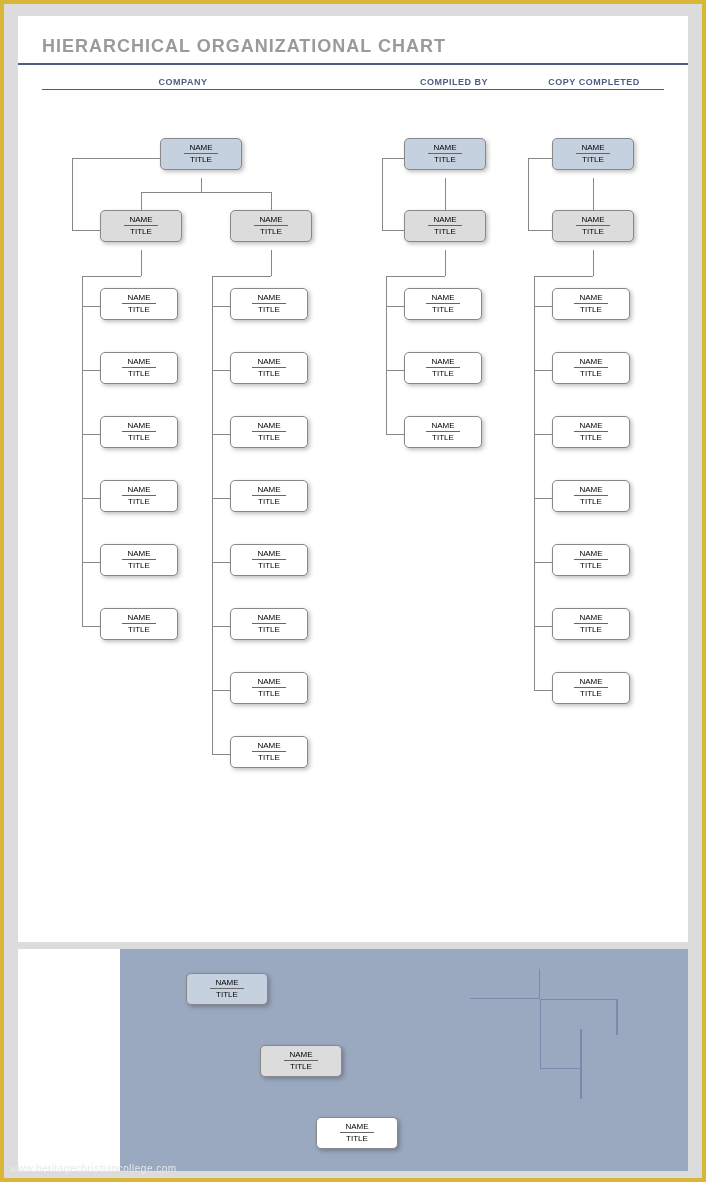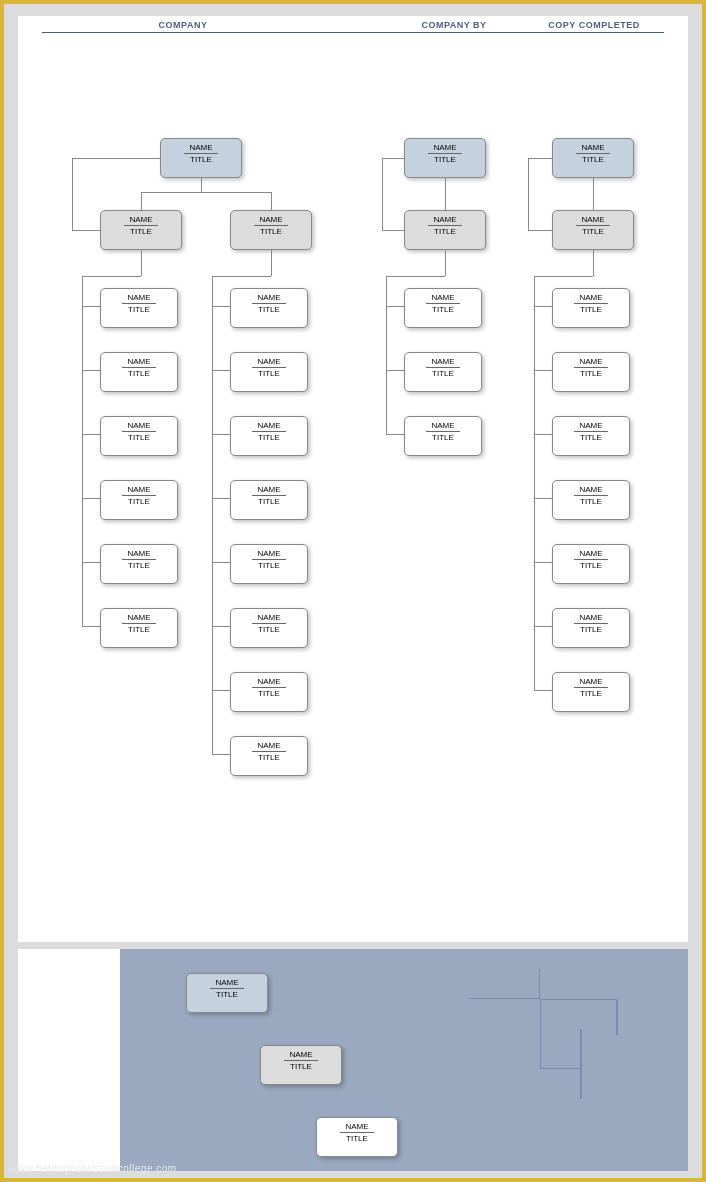--- a/index.html
+++ b/index.html
@@ -17,42 +17,42 @@
   }
   .page1{left:14px;top:12px;width:670px;height:926px}
   .page2{left:14px;top:945px;width:670px;height:222px}
 
   .doc-title{
     font-size:18px;font-weight:700;
     color:#9a9a9a;letter-spacing:1px;
     padding:20px 24px 6px;
     border-bottom:2px solid #4e5d7f;
   }
-  .labels{display:flex;padding:4px 24px 0}
+  .labels{display:flex;padding:12px 24px 0}
   .labels div{font-size:9px;font-weight:700;color:#4e5d7f;letter-spacing:.5px}
   .labels .lc{flex:1;text-align:center;margin-left:-60px}
   .labels .lb{width:140px;text-align:center}
   .labels .ld{width:140px;text-align:center}
   .sep{height:1px;background:#4e5d7f;margin:2px 24px 0}
 
   .chart{position:absolute;left:24px;top:110px;width:622px;height:800px}
   .conn{position:absolute;background:#888}
 
   .node{
     position:absolute;
     border:1px solid #888;
     border-radius:5px;
     text-align:center;
     font-size:8px;
     box-shadow:2px 2px 4px rgba(0,0,0,.25);
     background:#fff;
   }
   .node .n{font-weight:400;padding:4px 0 1px}
   .node .hr{width:34px;height:1px;background:#666;margin:0 auto}
-  .node .t{padding:1px 0 13px}
+  .node .t{padding:1px 0 5px}
   .blue{background:#c6d1e0}
   .gray{background:#dcdcdc}
   .big{width:82px}
   .sm{width:78px}
 
   .page2 .left{
     position:absolute;left:0;top:0;width:102px;height:100%;
     background:#5c6d8f;color:#fff;
     display:flex;flex-direction:column;justify-content:center;align-items:center;
     font-size:11px;font-weight:700;text-align:center;letter-spacing:.5px
@@ -64,23 +64,24 @@
   .page2 .shape{position:absolute;border:1px solid #7a8aac}
   .watermark{
     position:absolute;left:6px;bottom:4px;
     color:#e8e8e8;font-size:10px;letter-spacing:.5px
   }
 </style>
 </head>
 <body>
 
 <div class="page page1">
+  <div class="doc-title">HIERARCHICAL ORGANIZATIONAL CHART</div>
   <div class="labels">
     <div class="lc">COMPANY</div>
-    <div class="lb">COMPANY BY</div>
+    <div class="lb">COMPILED BY</div>
     <div class="ld">COPY COMPLETED</div>
   </div>
   <div class="sep"></div>
   <div class="chart" id="chart">
       <div class="node blue big" style="left: 118px; top: 12px; width: 82px;">
         <div class="n">NAME</div>
         <div class="hr"></div>
         <div class="t">TITLE</div>
       </div>
       <div class="conn" style="left: 159px; top: 52px; width: 1px; height: 14px;"></div>

